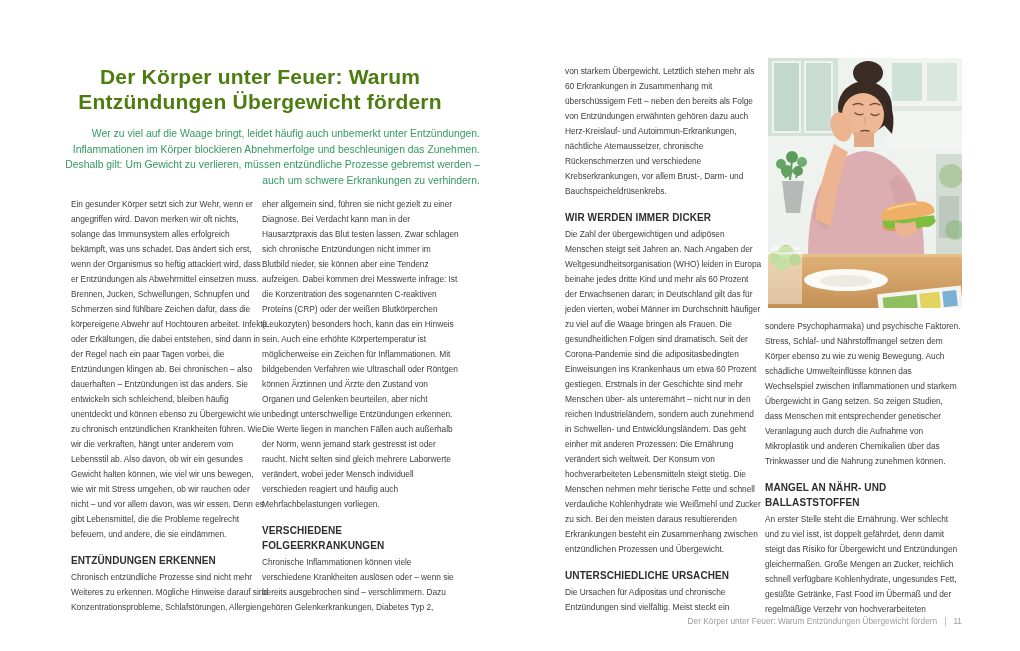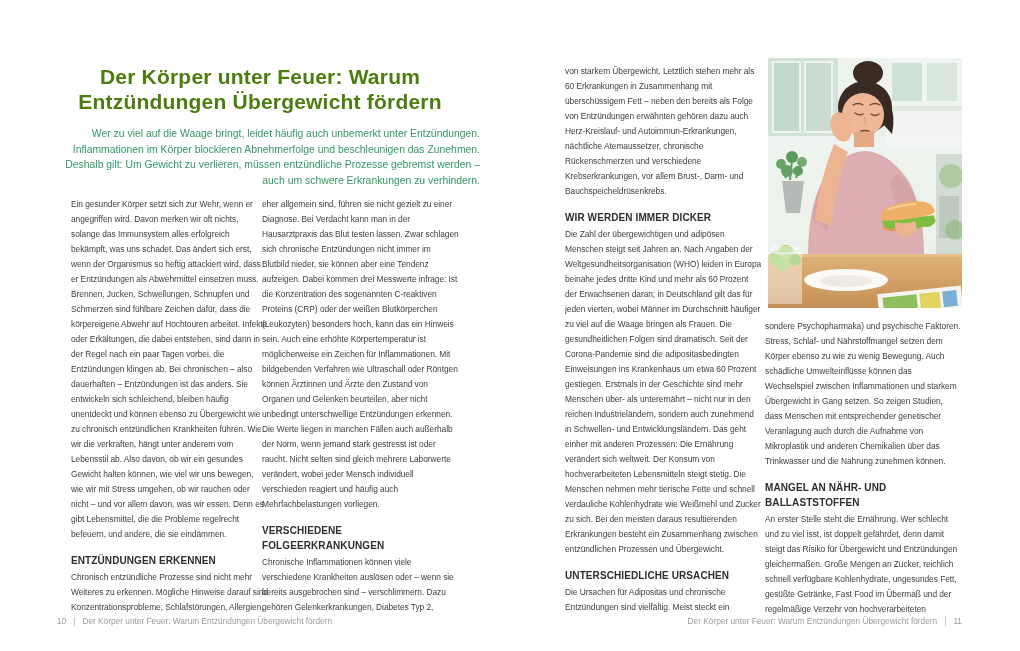--- a/index.html
+++ b/index.html
@@ -62,23 +62,20 @@
     <h2>ENTZÜNDUNGEN ERKENNEN</h2>
     <p>Chronisch entzündliche Prozesse sind nicht mehr Weiteres zu erkennen. Mögliche Hinweise darauf sind Konzentrationsprobleme, Schlafstörungen, Allergien, Kopfschmerzen, Stoffwechselerkrankungen, häufige Infekte oder Gewichtsprobleme. Da diese Symptome</p>
   </div>
 
   <div class="col" id="col-l2">
     <p>eher allgemein sind, führen sie nicht gezielt zu einer Diagnose. Bei Verdacht kann man in der Hausarztpraxis das Blut testen lassen. Zwar schlagen sich chronische Entzündungen nicht immer im Blutbild nieder, sie können aber eine Tendenz aufzeigen. Dabei kommen drei Messwerte infrage: Ist die Konzentration des sogenannten C-reaktiven Proteins (CRP) oder der weißen Blutkörperchen (Leukozyten) besonders hoch, kann das ein Hinweis sein. Auch eine erhöhte Körpertemperatur ist möglicherweise ein Zeichen für Inflammationen. Mit bildgebenden Verfahren wie Ultraschall oder Röntgen können Ärztinnen und Ärzte den Zustand von Organen und Gelenken beurteilen, aber nicht unbedingt unterschwellige Entzündungen erkennen. Die Werte liegen in manchen Fällen auch außerhalb der Norm, wenn jemand stark gestresst ist oder raucht. Nicht selten sind gleich mehrere Laborwerte verändert, wobei jeder Mensch individuell verschieden reagiert und häufig auch Mehrfachbelastungen vorliegen.</p>
     <h2>VERSCHIEDENE FOLGEERKRANKUNGEN</h2>
     <p>Chronische Inflammationen können viele verschiedene Krankheiten auslösen oder – wenn sie bereits ausgebrochen sind – verschlimmern. Dazu gehören Gelenkerkrankungen, Diabetes Typ 2, Depressionen, Neurodermitis, rheumatoide Arthritis, Lungen- und entzündliche Darmerkrankungen. Oftmals überschneiden sich Ursachen und Wirkungen mit denen</p>
   </div>
 
-  <div class="footer" id="footer-left">
-    <span>10</span><span class="sep">|</span><span>Der Körper unter Feuer: Warum Entzündungen Übergewicht fördern</span>
-  </div>
 
   <div class="col" id="col-r1">
     <p>von starkem Übergewicht. Letztlich stehen mehr als 60 Erkrankungen in Zusammenhang mit überschüssigem Fett – neben den bereits als Folge von Entzündungen erwähnten gehören dazu auch Herz-Kreislauf- und Autoimmun-Erkrankungen, nächtliche Atemaussetzer, chronische Rückenschmerzen und verschiedene Krebserkrankungen, vor allem Brust-, Darm- und Bauchspeicheldrüsenkrebs.</p>
     <h2>WIR WERDEN IMMER DICKER</h2>
     <p>Die Zahl der übergewichtigen und adipösen Menschen steigt seit Jahren an. Nach Angaben der Weltgesundheitsorganisation (WHO) leiden in Europa beinahe jedes dritte Kind und mehr als 60 Prozent der Erwachsenen daran; in Deutschland gilt das für jeden vierten, wobei Männer im Durchschnitt häufiger zu viel auf die Waage bringen als Frauen. Die gesundheitlichen Folgen sind dramatisch. Seit der Corona-Pandemie sind die adipositasbedingten Einweisungen ins Krankenhaus um etwa 60 Prozent gestiegen. Erstmals in der Geschichte sind mehr Menschen über- als unterernährt – nicht nur in den reichen Industrieländern, sondern auch zunehmend in Schwellen- und Entwicklungsländern. Das geht einher mit anderen Prozessen: Die Ernährung verändert sich weltweit. Der Konsum von hochverarbeiteten Lebensmitteln steigt stetig. Die Menschen nehmen mehr tierische Fette und schnell verdauliche Kohlenhydrate wie Weißmehl und Zucker zu sich. Bei den meisten daraus resultierenden Erkrankungen besteht ein Zusammenhang zwischen entzündlichen Prozessen und Übergewicht.</p>
     <h2>UNTERSCHIEDLICHE URSACHEN</h2>
     <p>Die Ursachen für Adipositas und chronische Entzündungen sind vielfältig. Meist steckt ein ungünstiger Lebensstil dahinter, doch es gibt auch hoch andere Gründe. Dazu gehören beispielsweise Stoffwechselstörungen, Hormonstörungen, Medikamente (insbe-</p>
   </div>
 
   <div class="photo">

